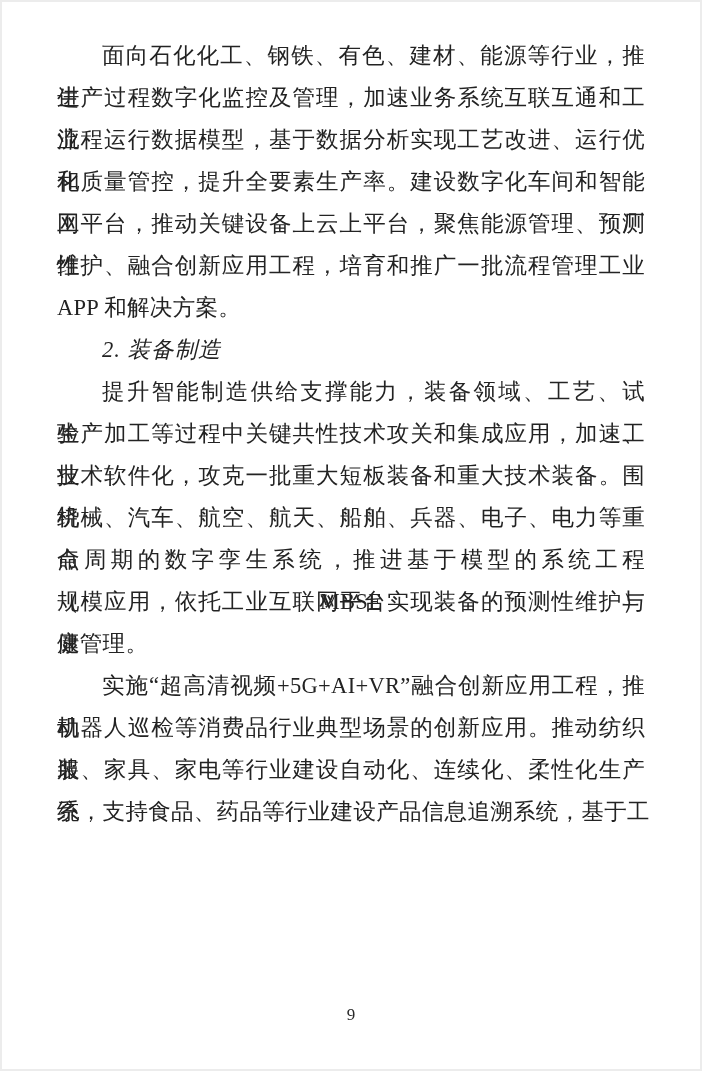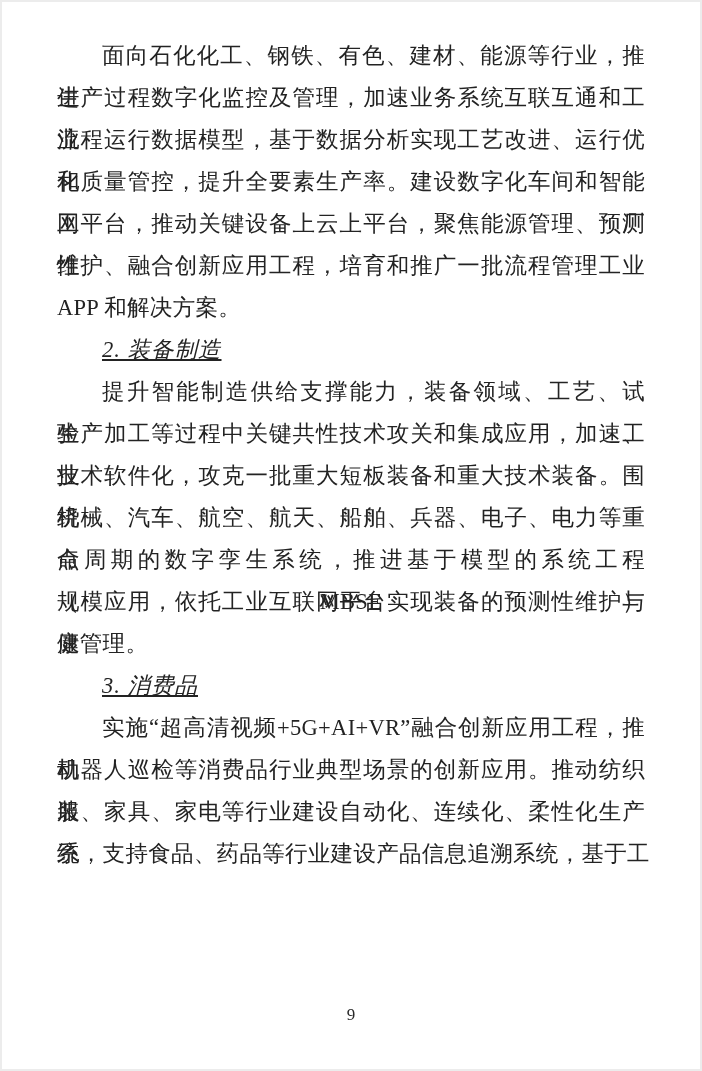--- a/index.html
+++ b/index.html
@@ -38,21 +38,20 @@
   }
   
   .line.first {
     text-indent: 2em;
   }
   
   .line.heading {
     font-style: italic;
     text-indent: 2em;
     letter-spacing: 1px;
-    text-decoration: underline;
   }
   .page-number {
     position: absolute;
     left: 0;
     top: 1003px;
     width: 100%;
     text-align: center;
     font-size: 17px;
     line-height: 24px;
     color: #2a2a2a;
@@ -71,20 +70,19 @@
       <div class="line fill">维护、融合创新应用工程，培育和推广一批流程管理工业</div>
       <div class="line">APP 和解决方案。</div>
       <div class="line heading">2. 装备制造</div>
       <div class="line first fill">提升智能制造供给支撑能力，装备领域、工艺、试验、</div>
       <div class="line fill">生产加工等过程中关键共性技术攻关和集成应用，加速工业</div>
       <div class="line fill">技术软件化，攻克一批重大短板装备和重大技术装备。围绕</div>
       <div class="line fill">机械、汽车、航空、航天、船舶、兵器、电子、电力等重点</div>
       <div class="line fill">命周期的数字孪生系统，推进基于模型的系统工程（MBSE）</div>
       <div class="line fill">规模应用，依托工业互联网平台实现装备的预测性维护与健</div>
       <div class="line">康管理。</div>
-      <div class="line heading">3. 消费品</div>
       <div class="line first fill">实施“超高清视频+5G+AI+VR”融合创新应用工程，推动</div>
       <div class="line fill">机器人巡检等消费品行业典型场景的创新应用。推动纺织服</div>
       <div class="line fill">装、家具、家电等行业建设自动化、连续化、柔性化生产系</div>
       <div class="line">统，支持食品、药品等行业建设产品信息追溯系统，基于工</div>
     </div>
   <div class="page-number">9</div>
 </div>
 
 </body></html>

